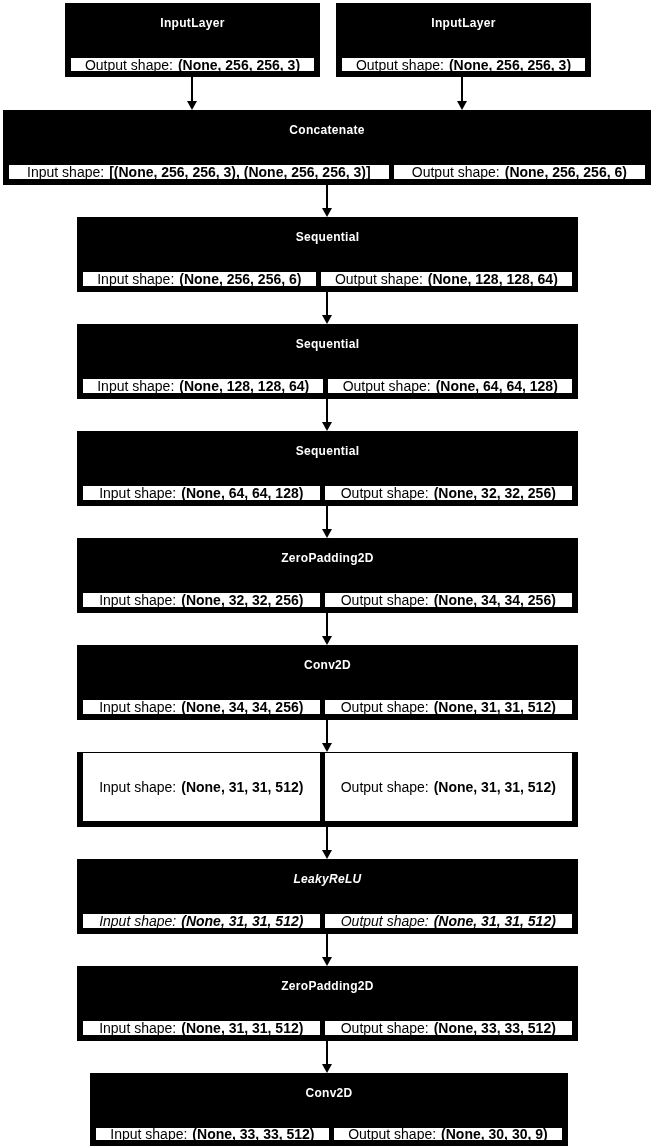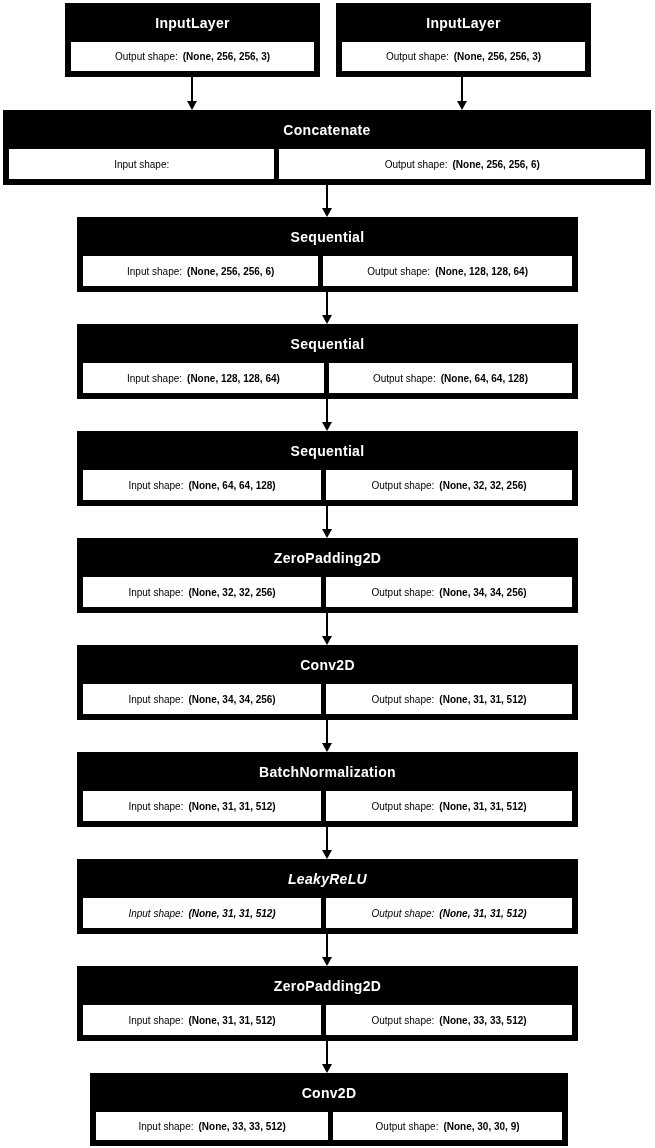--- a/index.html
+++ b/index.html
@@ -14,43 +14,43 @@
   .node {
     position: absolute;
     background: #000000;
     box-sizing: border-box;
     display: flex;
     flex-direction: column;
   }
   .node-title {
     color: #ffffff;
     font-weight: bold;
-    font-size: 14px;
+    font-size: 12px;
     text-align: center;
     flex: 0 0 auto;
-    height: 38px;
+    height: 54px;
     line-height: 40px;
     letter-spacing: 0.3px;
   }
   .node-cells {
     display: flex;
     gap: 3px;
     padding: 0 5px 5px 5px;
     flex: 1 1 auto;
     min-height: 0;
   }
   .cell {
     background: #ffffff;
     border: 1px solid #000000;
     box-sizing: border-box;
     display: flex;
     align-items: center;
     justify-content: center;
     white-space: nowrap;
-    font-size: 10px;
+    font-size: 14px;
     color: #000000;
     padding: 0 8px;
     flex: 1 1 auto;
     overflow: hidden;
   }
   .lbl { font-weight: normal; }
   .val { font-weight: bold; margin-left: 5px; }
 
   
   .n0  { top: 3px;    left: 65px;  width: 255px; height: 74px; }
@@ -123,20 +123,21 @@
         <span class="val">(None, 256, 256, 3)</span>
       </div>
     </div>
   </div>
 
   <div class="node n2">
     <div class="node-title">Concatenate</div>
     <div class="node-cells">
       <div class="cell">
         <span class="lbl">Input shape:</span>
+        <span class="val">[(None, 256, 256, 3), (None, 256, 256, 3)]</span>
       </div>
       <div class="cell">
         <span class="lbl">Output shape:</span>
         <span class="val">(None, 256, 256, 6)</span>
       </div>
     </div>
   </div>
 
   <div class="node n3">
     <div class="node-title">Sequential</div>
@@ -202,21 +203,20 @@
         <span class="val">(None, 34, 34, 256)</span>
       </div>
       <div class="cell">
         <span class="lbl">Output shape:</span>
         <span class="val">(None, 31, 31, 512)</span>
       </div>
     </div>
   </div>
 
   <div class="node n8">
-    <div class="node-title">BatchNormalization</div>
     <div class="node-cells">
       <div class="cell">
         <span class="lbl">Input shape:</span>
         <span class="val">(None, 31, 31, 512)</span>
       </div>
       <div class="cell">
         <span class="lbl">Output shape:</span>
         <span class="val">(None, 31, 31, 512)</span>
       </div>
     </div>

